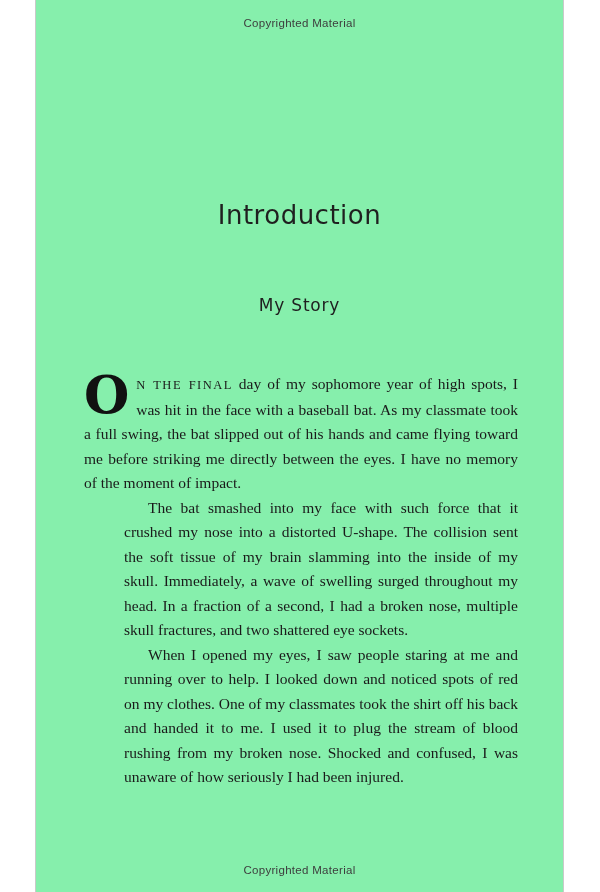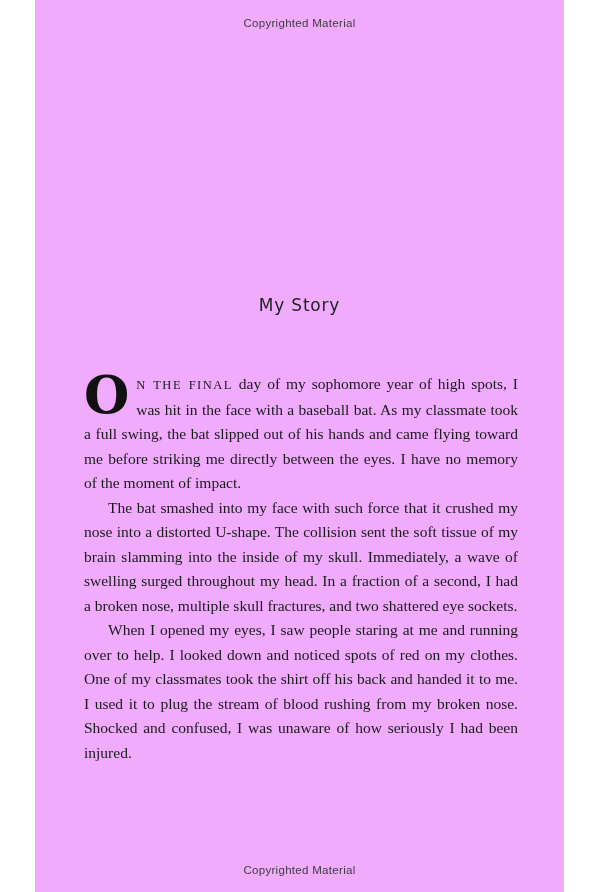--- a/index.html
+++ b/index.html
@@ -14,21 +14,21 @@
     background: #ffffff;
     overflow: hidden;
     font-family: "Liberation Serif", serif;
   }
   .page {
     position: absolute;
     left: 35px;
     top: 0;
     width: 529px;
     height: 892px;
-    background: #f0abfc;
+    background: #86efac;
     border-left: 1px solid #c9c9c9;
     border-right: 1px solid #c9c9c9;
     box-sizing: border-box;
   }
   .banner {
     position: absolute;
     left: 0;
     right: 0;
     text-align: center;
     font-family: "Liberation Sans", sans-serif;
@@ -69,21 +69,21 @@
     top: 372px;
     left: 48px;
     width: 434px;
     text-align: justify;
     font-family: "Liberation Serif", serif;
     font-size: 15.5px;
     line-height: 24.5px;
     color: #1a1a1a;
   }
   .para { margin: 0; }
-  .para.indent { text-indent: 1.55em; }
+  .para.indent { text-indent: 1.55em; margin-left: 40px; }
   .dropcap {
     float: left;
     font-family: "DejaVu Serif", serif;
     font-weight: 700;
     font-size: 52px;
     line-height: 41px;
     padding-right: 7px;
     margin-top: 2px;
     color: #111111;
   }
@@ -93,20 +93,21 @@
   }
 </style>
 </head>
 <body>
 
 <div class="canvas">
   <div class="page">
 
     <div class="banner top">Copyrighted Material</div>
 
+    <h1 class="title">Introduction</h1>
 
     <h2 class="subtitle">My Story</h2>
 
     <div class="body-text">
       <p class="para opening"><span class="dropcap">O</span><span class="smallcaps">N THE FINAL</span><span class="rest"> day of my sophomore year of high spots, I was hit in the face with a baseball bat. As my classmate took a full swing, the bat slipped out of his hands and came flying toward me before striking me directly between the eyes. I have no memory of the moment of impact.</span></p>
 
       <p class="para indent">The bat smashed into my face with such force that it crushed my nose into a distorted U-shape. The collision sent the soft tissue of my brain slamming into the inside of my skull. Immediately, a wave of swelling surged throughout my head. In a fraction of a second, I had a broken nose, multiple skull fractures, and two shattered eye sockets.</p>
 
       <p class="para indent">When I opened my eyes, I saw people staring at me and running over to help. I looked down and noticed spots of red on my clothes. One of my classmates took the shirt off his back and handed it to me. I used it to plug the stream of blood rushing from my broken nose. Shocked and confused, I was unaware of how seriously I had been injured.</p>
 

